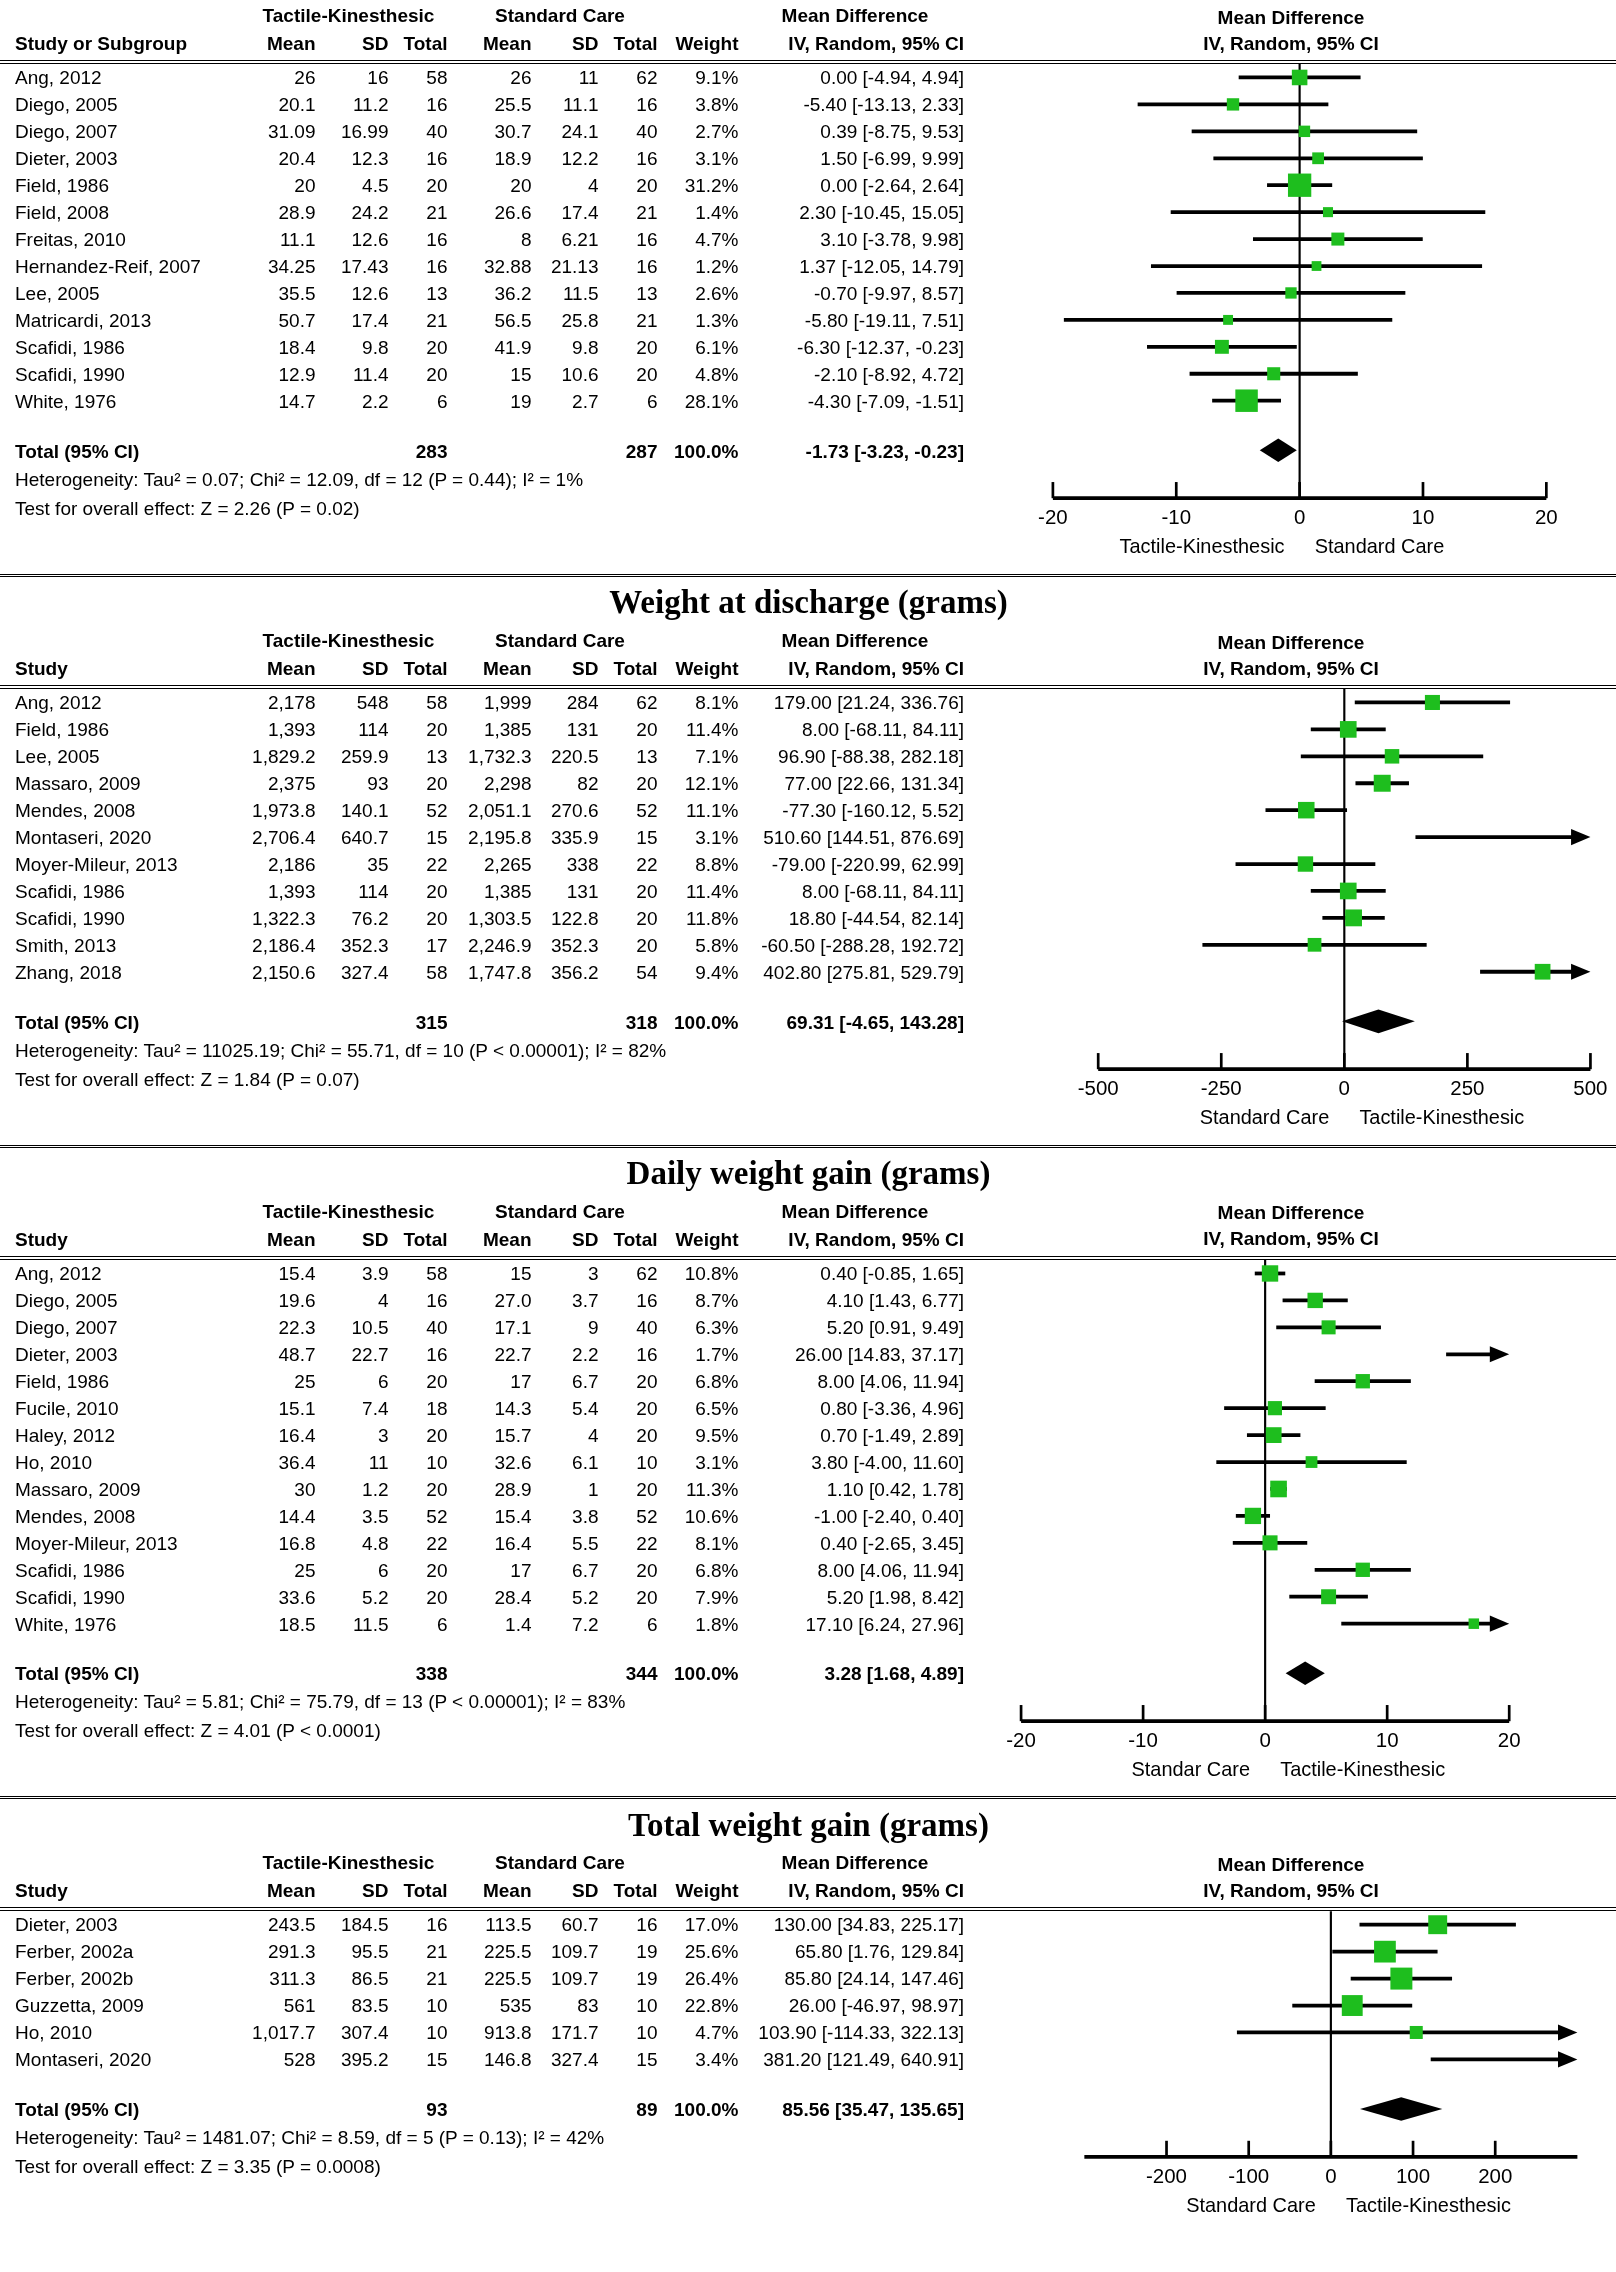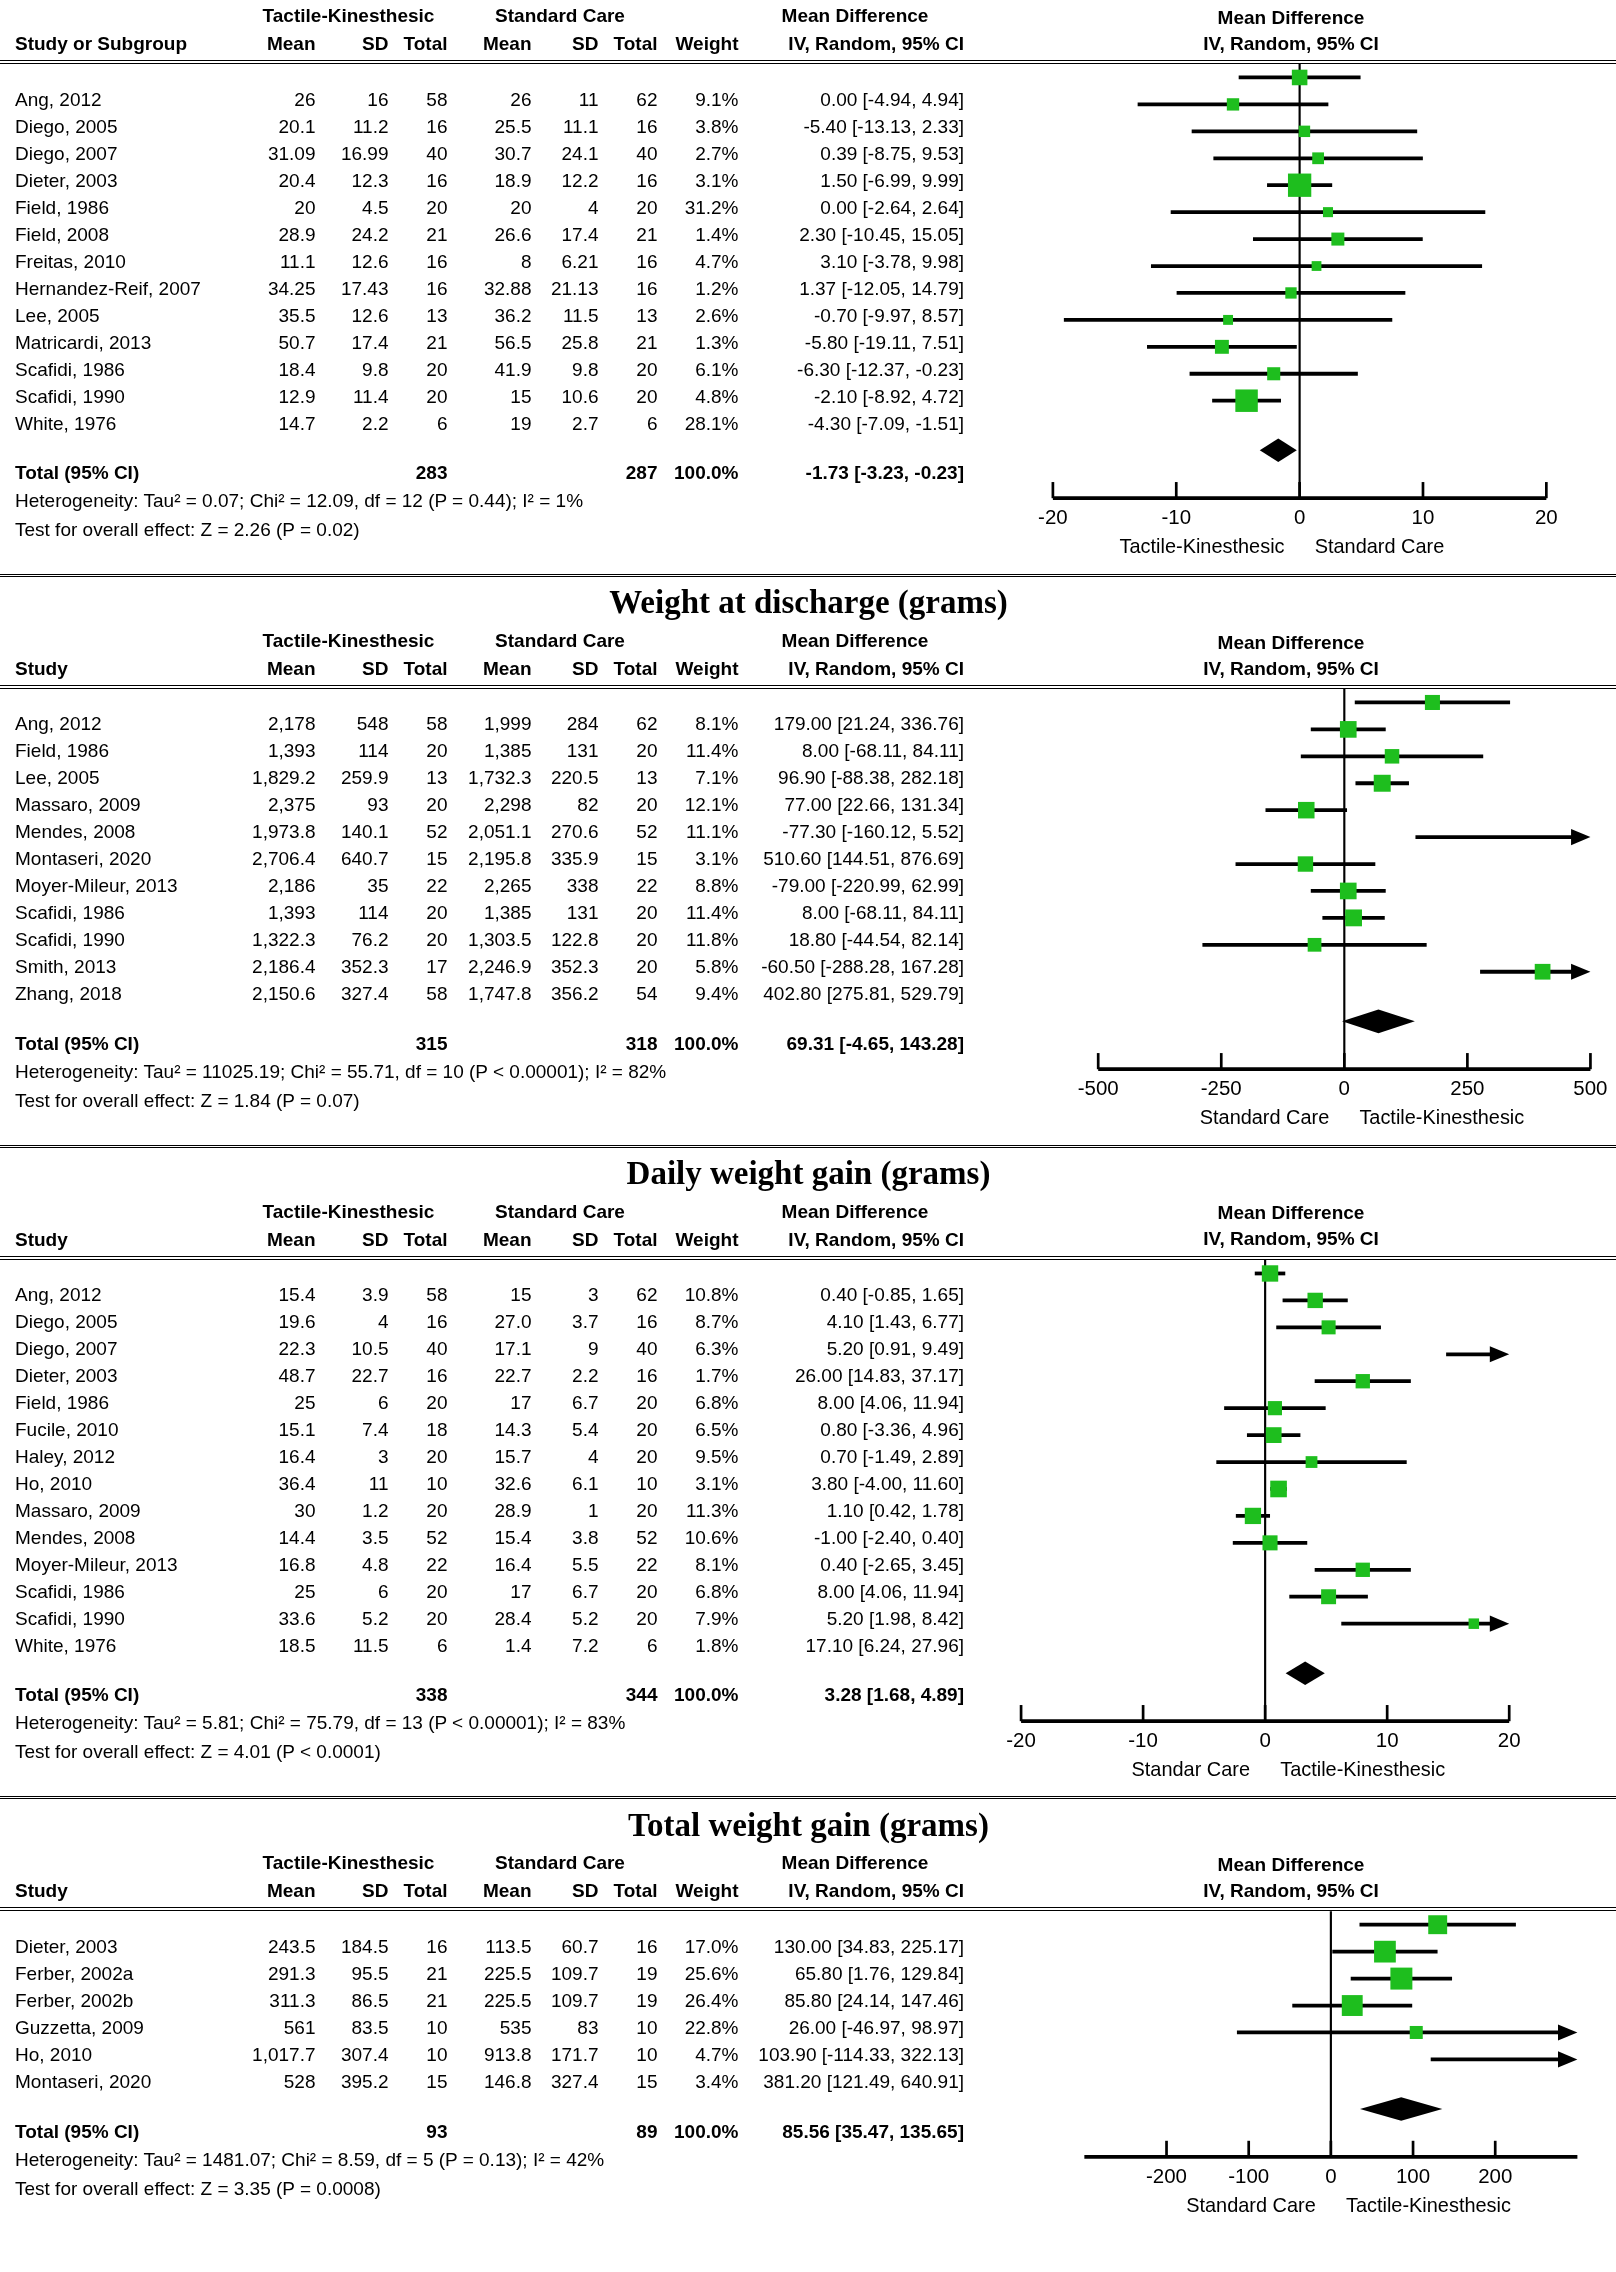--- a/index.html
+++ b/index.html
@@ -18,21 +18,21 @@
   .hgrid{display:grid;grid-template-columns:227px 81px 73px 59px 84px 67px 59px 81px 218px;
          height:28px;line-height:28px;}
   .grp{text-align:center;}
   .h-g1{grid-column:2/5;}
   .h-g2{grid-column:5/8;}
   .h-md{grid-column:9/10;}
   .c-study{text-align:left;}
   .c-num{text-align:right;padding-right:7.5px;box-sizing:border-box;}
   .c-ci{text-align:right;}
   
-  .pbody{display:flex;align-items:center;}
+  .pbody{display:flex;align-items:flex-start;}
   .tbl{width:965px;box-sizing:border-box;padding-left:15px;}
   .row{display:grid;grid-template-columns:227px 81px 73px 59px 84px 67px 59px 81px 218px;
        height:27px;line-height:27px;}
   .row span{white-space:nowrap;}
   .cell-study{text-align:left;}
   .cell-num{text-align:right;padding-right:7.5px;box-sizing:border-box;}
   .cell-ci{text-align:right;}
   .gap{height:22.6px;}
   .total-row{font-weight:bold;}
   .stat-line{height:29px;line-height:29px;text-align:left;}
@@ -403,21 +403,21 @@
           </div>
           <div class="row">
             <span class="cell-study">Smith, 2013</span>
             <span class="cell-num">2,186.4</span>
             <span class="cell-num">352.3</span>
             <span class="cell-num">17</span>
             <span class="cell-num">2,246.9</span>
             <span class="cell-num">352.3</span>
             <span class="cell-num">20</span>
             <span class="cell-num">5.8%</span>
-            <span class="cell-ci">-60.50 [-288.28, 167.28]</span>
+            <span class="cell-ci">-60.50 [-288.28, 192.72]</span>
           </div>
           <div class="row">
             <span class="cell-study">Zhang, 2018</span>
             <span class="cell-num">2,150.6</span>
             <span class="cell-num">327.4</span>
             <span class="cell-num">58</span>
             <span class="cell-num">1,747.8</span>
             <span class="cell-num">356.2</span>
             <span class="cell-num">54</span>
             <span class="cell-num">9.4%</span>

